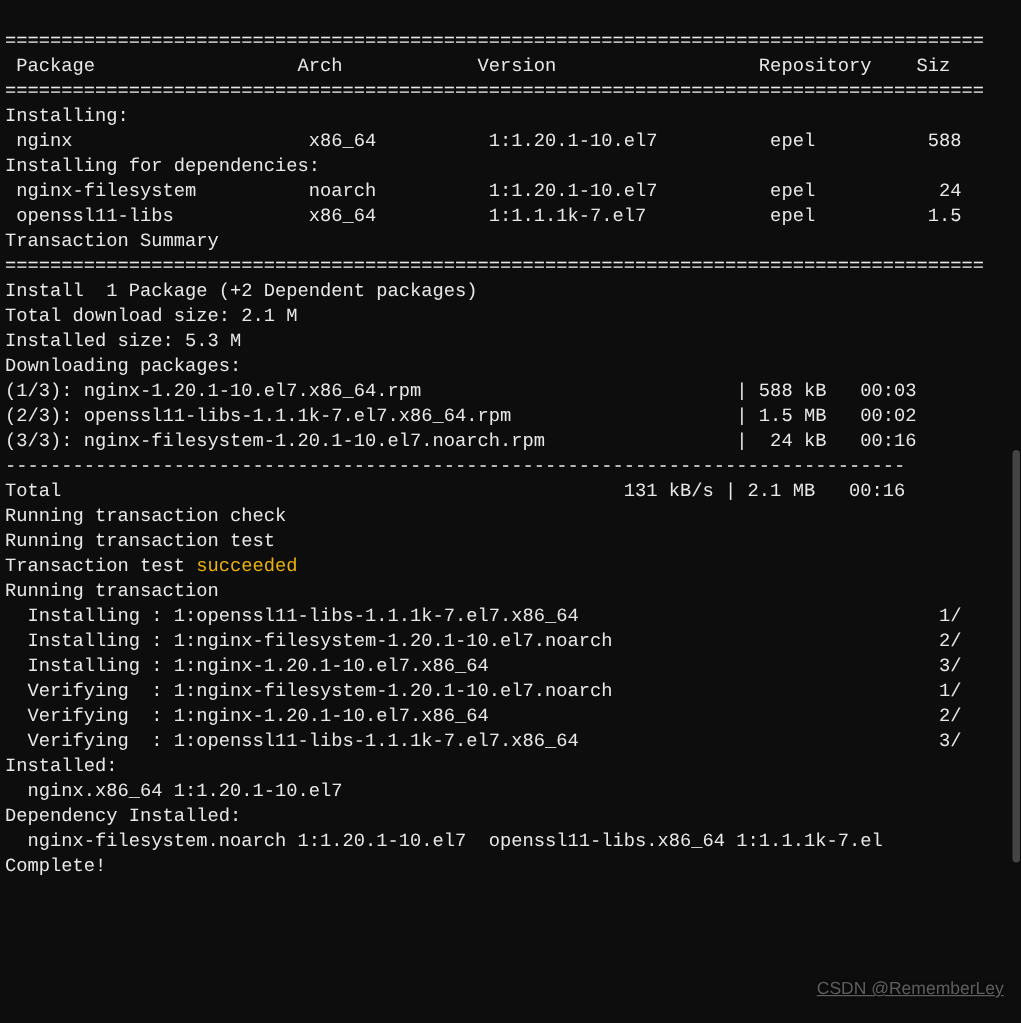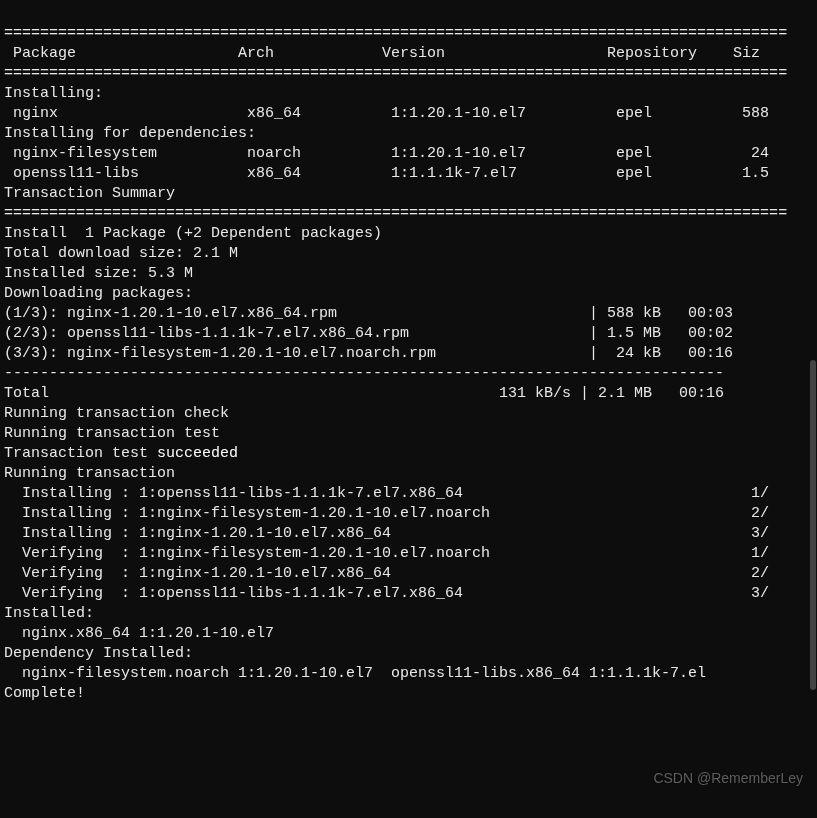--- a/index.html
+++ b/index.html
@@ -13,30 +13,31 @@
     width: 817px;
     height: 818px;
     overflow: hidden;
     position: relative;
   }
   .term {
     padding: 4px 4px;
     white-space: pre;
   }
   .row { white-space: pre; }
-  .green { color: #ffffff; }
+  .green { color: #eab308; }
   .watermark {
     position: absolute;
     right: 14px;
-    bottom: 30px;
+    bottom: 18px;
     color: rgba(200,200,200,0.45);
     font-family: -apple-system, "Segoe UI", Arial, sans-serif;
     font-size: 14px;
     text-shadow: 0 0 2px rgba(0,0,0,.8);
     pointer-events: none;
+    text-decoration: underline;
   }
   .scrollbar {
     position: absolute;
     right: 0;
     top: 0;
     width: 8px;
     height: 100%;
   }
   .scrollbar-thumb {
     position: absolute;

